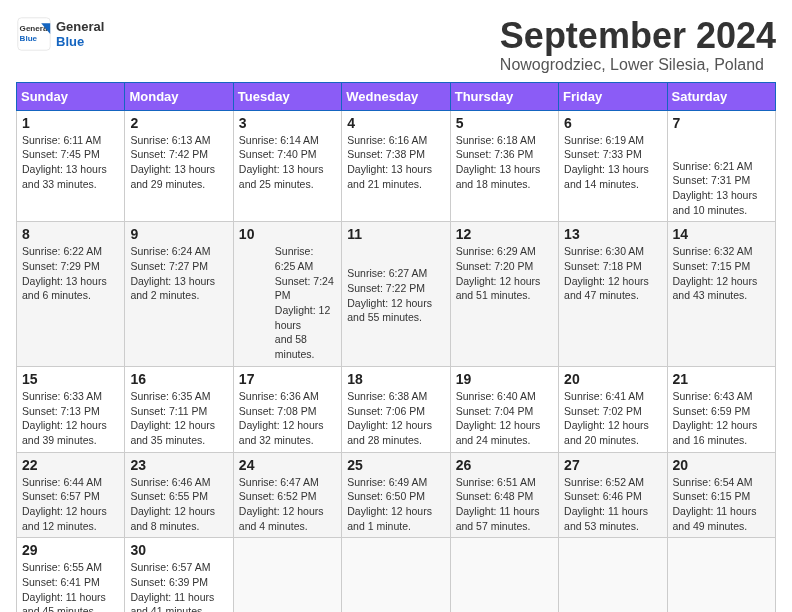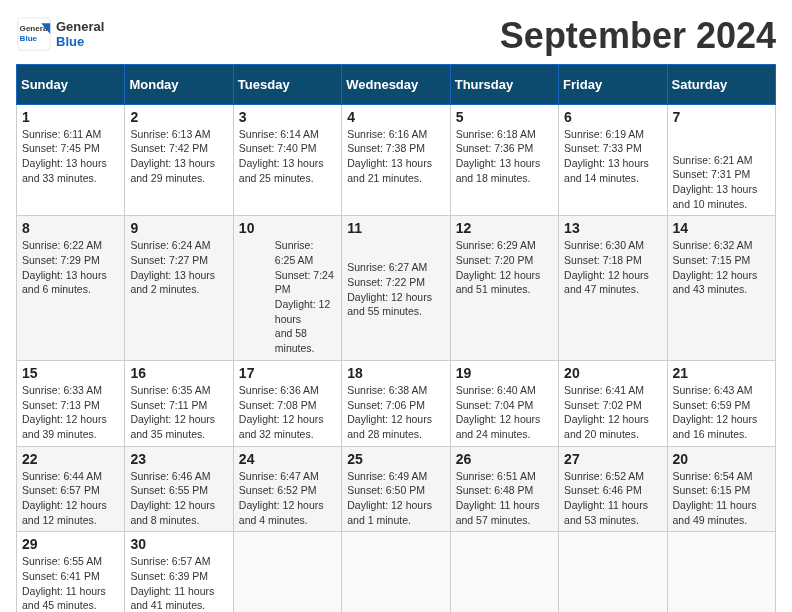--- a/index.html
+++ b/index.html
@@ -37,23 +37,23 @@
     .location-title {
       font-size: 16px;
       color: #555;
     }
     .calendar-table {
       width: 100%;
       border-collapse: collapse;
       font-size: 11px;
     }
     .calendar-table th {
-      background: #0c4a6e;
+      background: #8b5cf6;
       color: #fff;
-      padding: 12px 4px;
+      padding: 6px 4px;
       text-align: left;
       font-size: 13px;
       font-weight: bold;
       border: 1px solid #1565c0;
     }
     .calendar-table td {
       border: 1px solid #ccc;
       padding: 4px 5px;
       vertical-align: top;
       min-height: 80px;
@@ -92,20 +92,21 @@
       <text x="4" y="28" font-size="9" font-weight="bold" fill="#1565c0" font-family="Arial">Blue</text>
       <polygon points="28,8 38,8 38,20" fill="#1565c0"></polygon>
     </svg>
     <div>
       <div style="font-size:13px;font-weight:bold;color:#333;">General</div>
       <div style="font-size:13px;font-weight:bold;color:#1565c0;">Blue</div>
     </div>
   </div>
   <div class="title-area">
     <div class="month-title">September 2024</div>
+    <div class="location-title">Nowogrodziec, Lower Silesia, Poland</div>
   </div>
 </div>
 
 <table class="calendar-table">
   <thead>
     <tr>
     <th>Sunday</th>
         <th>Monday</th>
         <th>Tuesday</th>
         <th>Wednesday</th>

